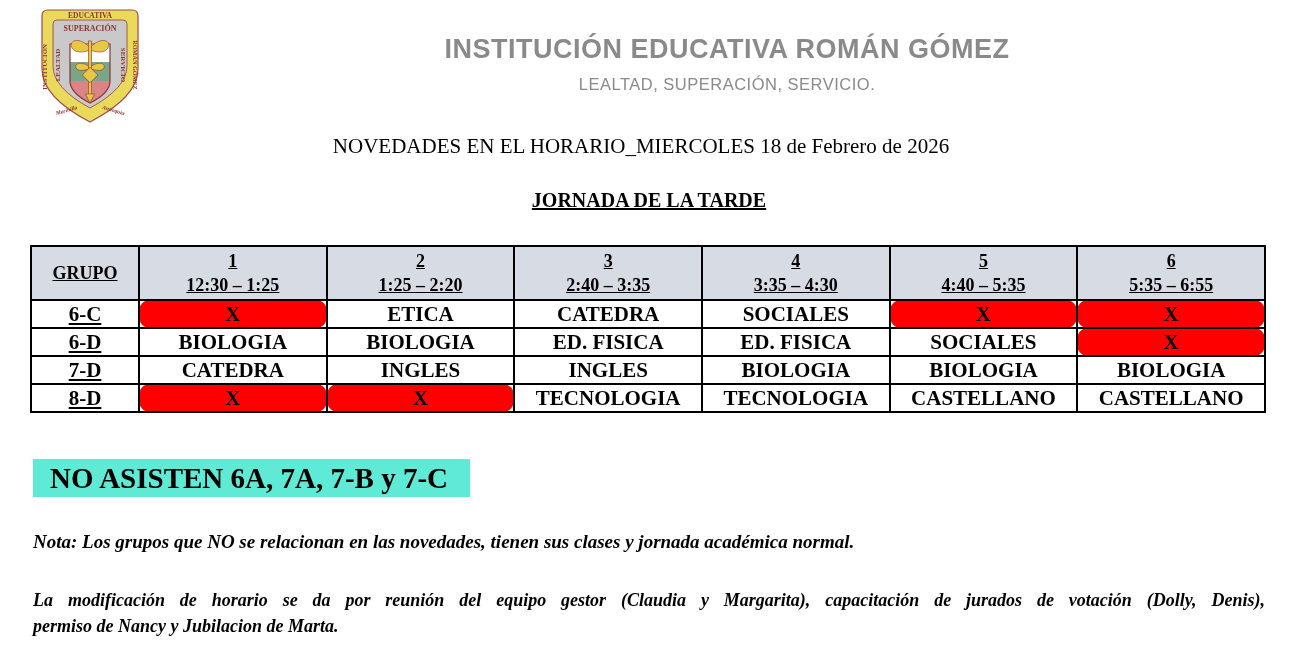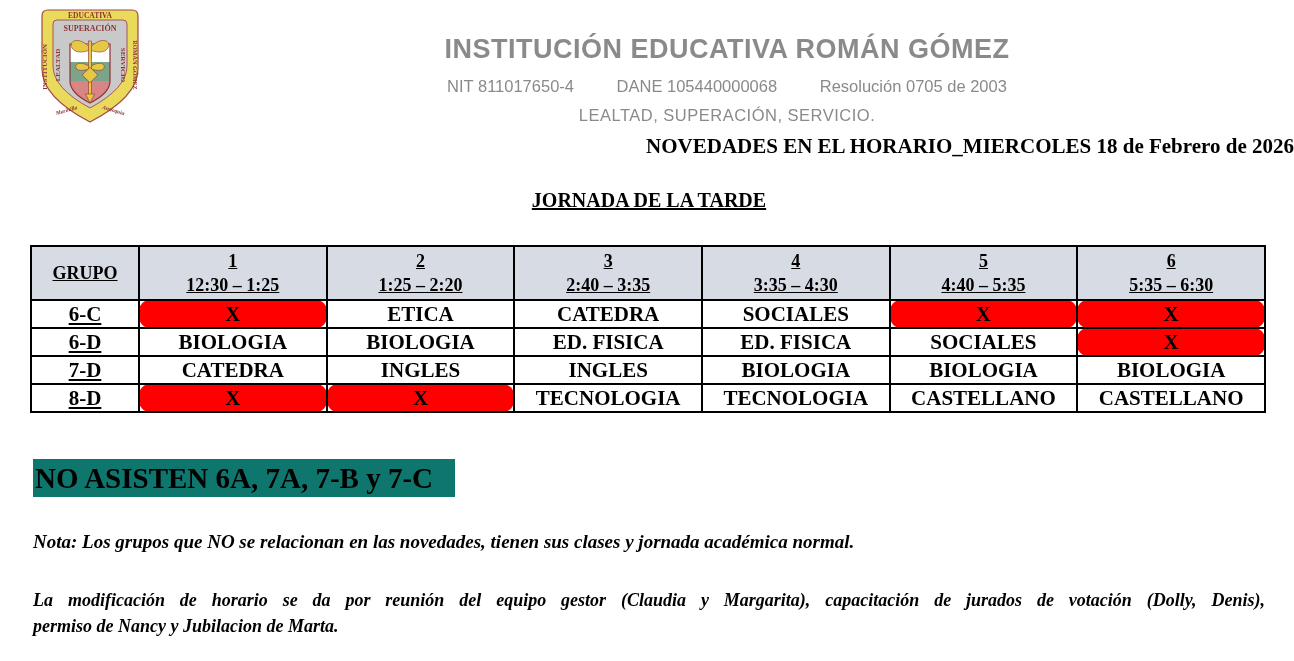--- a/index.html
+++ b/index.html
@@ -10,41 +10,41 @@
   
   .logo { position:absolute; left:36px; top:5px; }
   .school-header { position:absolute; left:160px; right:0; top:14px; text-align:center;
                    font-family:"Liberation Sans", sans-serif; color:#8a8a8a; }
   .school-name { font-size:27px; font-weight:bold; letter-spacing:.5px;margin-top:20px; }
   .school-reg { margin-top:12px; font-size:16.5px; }
   .school-reg span { display:inline-block; margin:0 19px; }
   .school-motto { margin-top:10px; font-size:16.5px; letter-spacing:.5px; }
 
   
-  .doc-title { position:absolute; left:0; right:0; top:134px; text-align:right;
-               font-size:21px; font-weight:bold; }
+  .doc-title { position:absolute; left:0; right:12px; top:134px; text-align:center;
+               font-size:21px; font-weight:normal; }
   .doc-subtitle { position:absolute; left:4px; right:0; top:189px; text-align:center;
                   font-size:20px; font-weight:bold; text-decoration:underline; }
 
   
   table.schedule { position:absolute; left:30px; top:245px; width:1236px;
                    border-collapse:collapse; table-layout:fixed; }
   .schedule th, .schedule td { border:2px solid #000; text-align:center;
                                font-weight:bold; padding:0; }
   .schedule col.group-col { width:108px; }
   .schedule th { background:#d7dbe3; height:54px; font-size:18px; vertical-align:middle; }
   .schedule th .u, .schedule td .u { text-decoration:underline; }
   .schedule th div { line-height:24px; }
   .schedule td { height:26px; line-height:26px; font-size:21px; background:#fff;border-radius:11px; }
   .schedule td.cancelled { background:#ff0000; }
 
   
   .notice { position:absolute; left:33px; top:459px; display:inline-block;
-            background:#0f766e; color:#000; font-size:29px; font-weight:bold;
-            line-height:38px; padding:0 22px 0 2px; white-space:nowrap; }
+            background:#5eead4; color:#000; font-size:29px; font-weight:bold;
+            line-height:38px; padding:0 22px 0 17px; white-space:nowrap; }
   .nota { position:absolute; left:33px; top:531px; width:1240px;
           font-size:19px; font-weight:bold; font-style:italic; }
   .reason { position:absolute; left:33px; top:588px; width:1232px;
             font-size:18px; font-weight:bold; font-style:italic; line-height:25.5px; }
   .reason .line1 { text-align:justify; text-align-last:justify; }
   .reason .line2 { text-align:left; }
 
   
   .logo text { font-family:"Liberation Serif", serif; font-weight:bold; fill:#8b3333; }
 </style>
@@ -79,25 +79,20 @@
     <text x="11" y="62" font-size="6.8" text-anchor="middle" transform="rotate(-90 11 62)">INSTITUCIÓN</text>
     <text x="24" y="60" font-size="7" text-anchor="middle" transform="rotate(-90 24 60)">LEALTAD</text>
     <text x="97" y="60" font-size="6.2" text-anchor="middle" transform="rotate(90 97 60)">ROMÁN GÓMEZ</text>
     <text x="85" y="60" font-size="7" text-anchor="middle" transform="rotate(90 85 60)">SERVICIO</text>
     <text x="31" y="107" font-size="5.6" font-style="italic" text-anchor="middle" transform="rotate(-16 31 107)">Marinilla</text>
     <text x="77" y="107" font-size="5.6" font-style="italic" text-anchor="middle" transform="rotate(16 77 107)">Antioquia</text>
   </svg>
 
   <div class="school-header">
     <div class="school-name">INSTITUCIÓN EDUCATIVA ROMÁN GÓMEZ</div>
-    <div class="school-reg">
-      <span>NIT 811017650-4</span>
-      <span>DANE 105440000068</span>
-      <span>Resolución 0705 de 2003</span>
-    </div>
     <div class="school-motto">LEALTAD, SUPERACIÓN, SERVICIO.</div>
   </div>
 
   <div class="doc-title">NOVEDADES EN EL HORARIO_MIERCOLES 18 de Febrero de 2026</div>
   <div class="doc-subtitle">JORNADA DE LA TARDE</div>
 
   <table class="schedule">
     <colgroup>
       <col class="group-col">
         <col>
@@ -127,21 +122,21 @@
         <th>
           <div class="u">4</div>
           <div class="u">3:35 – 4:30</div>
         </th>
         <th>
           <div class="u">5</div>
           <div class="u">4:40 – 5:35</div>
         </th>
         <th>
           <div class="u">6</div>
-          <div class="u">5:35 – 6:30</div>
+          <div class="u">5:35 – 6:55</div>
         </th>
       </tr>
     </thead>
     <tbody>
       <tr>
         <td><span class="u">6-C</span></td>
         <td class="cancelled">X</td>
         <td>ETICA</td>
         <td>CATEDRA</td>
         <td>SOCIALES</td>

